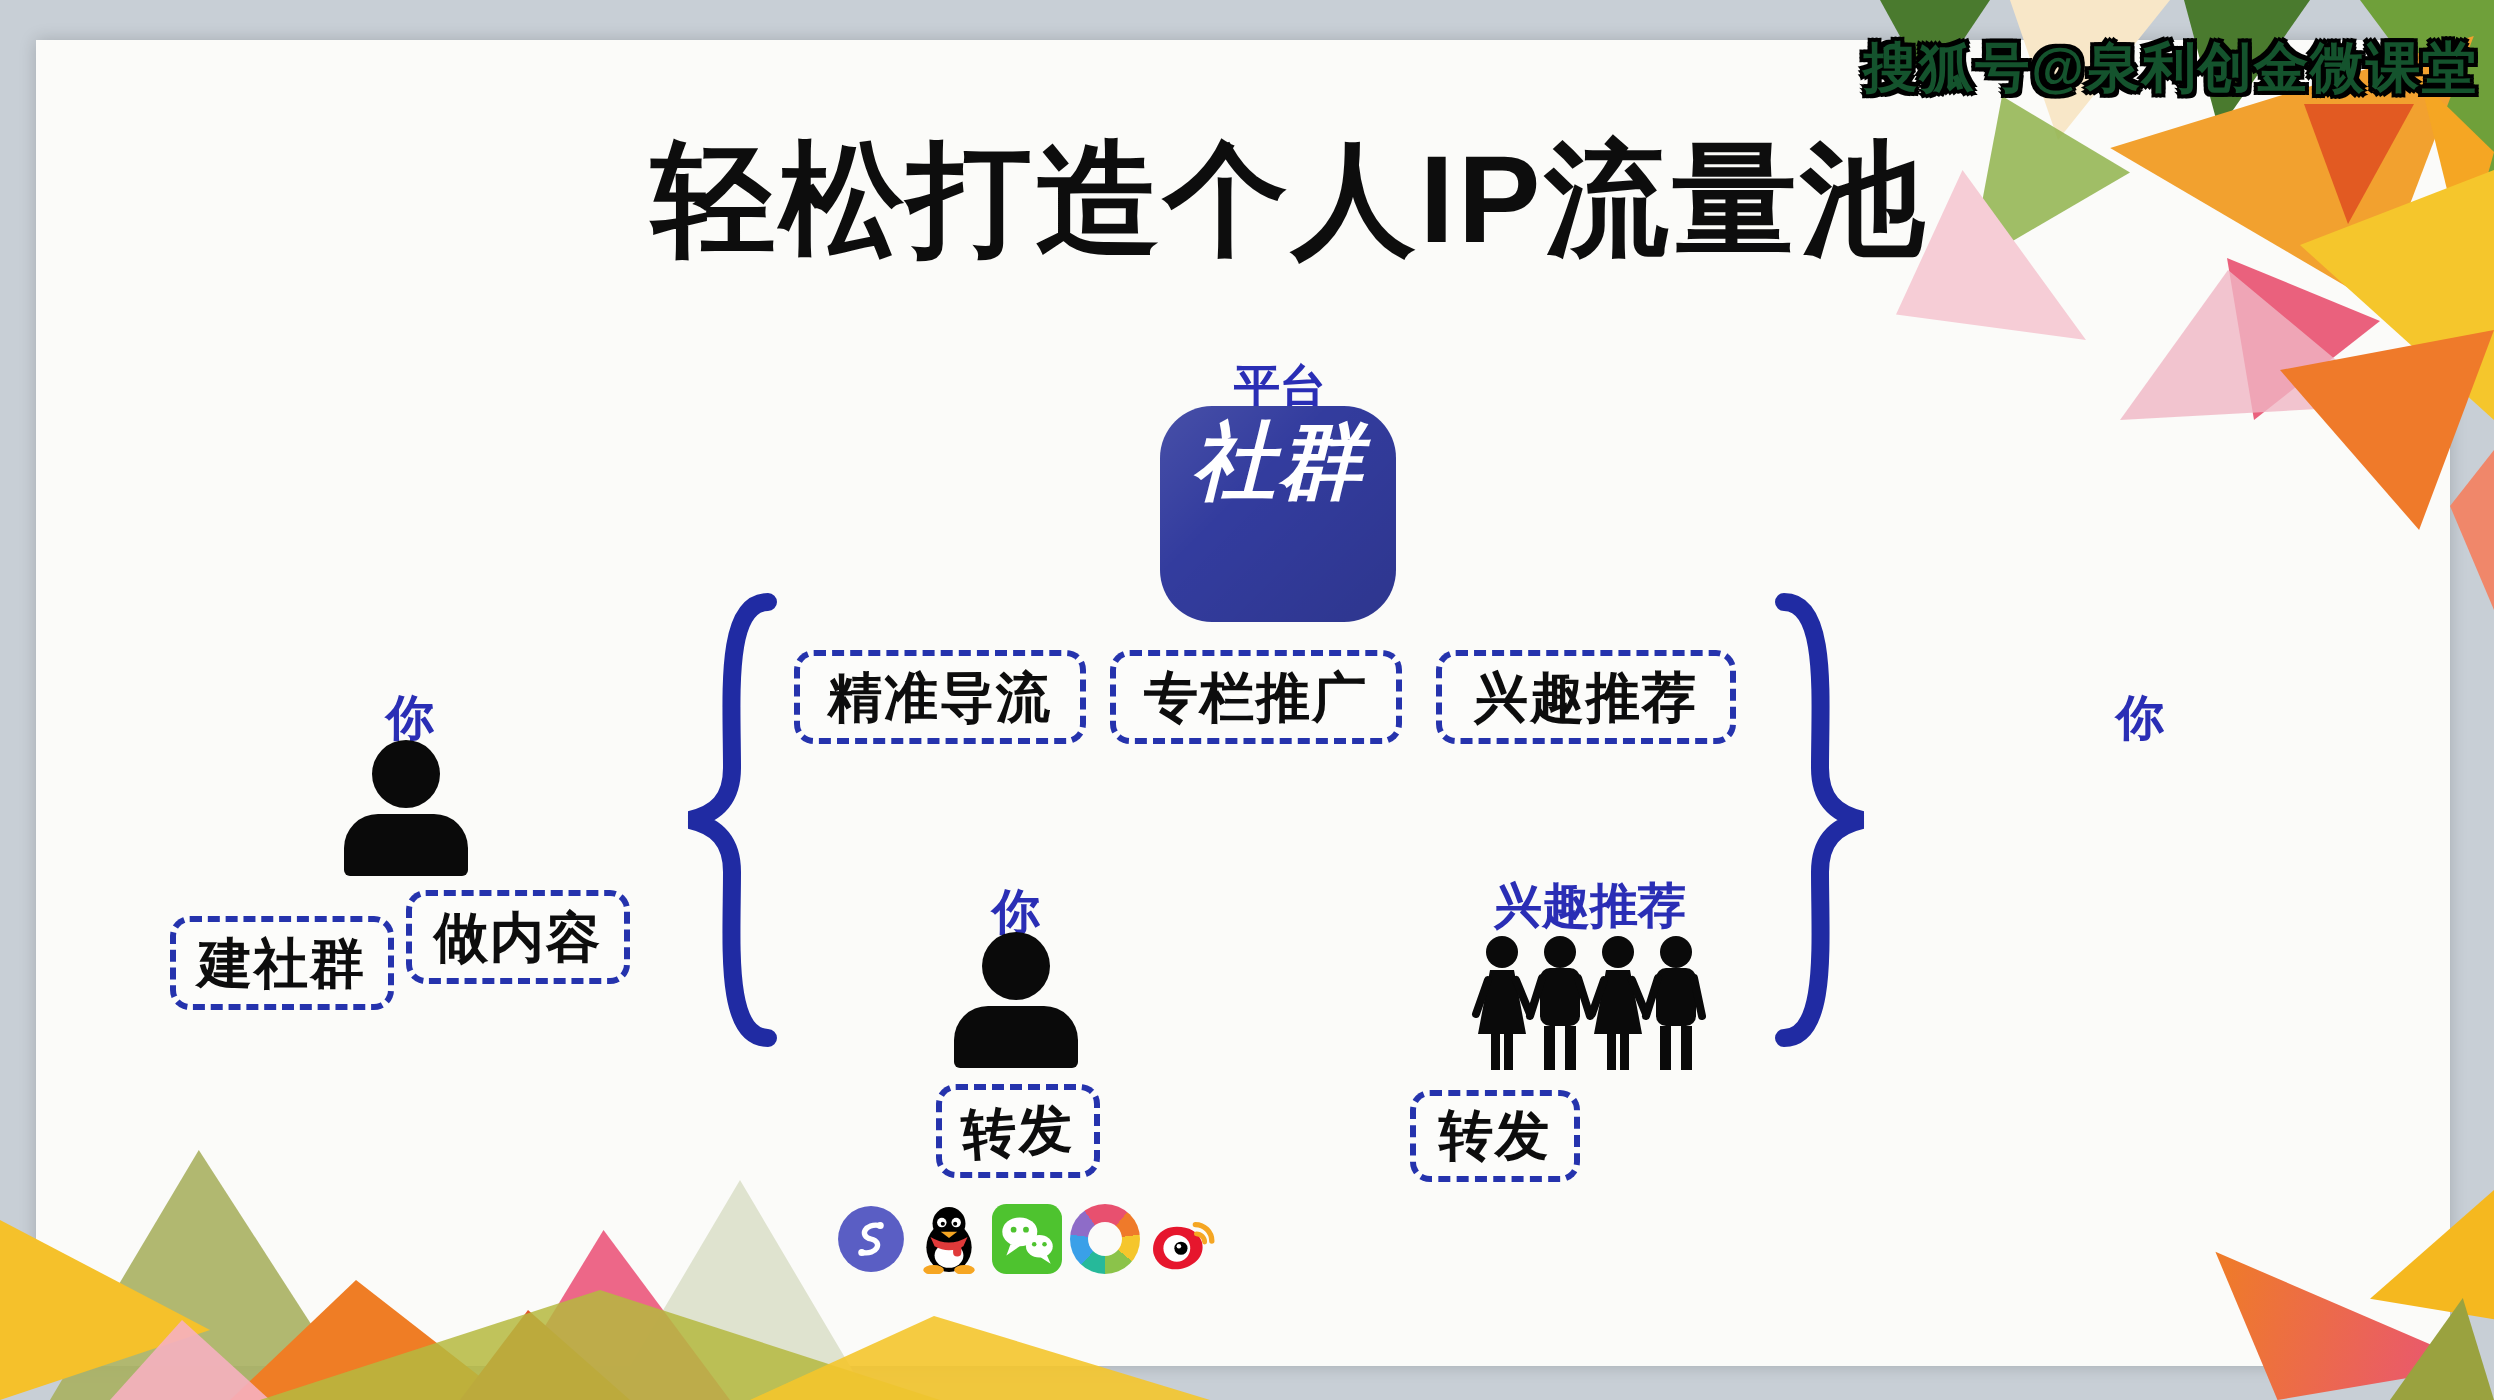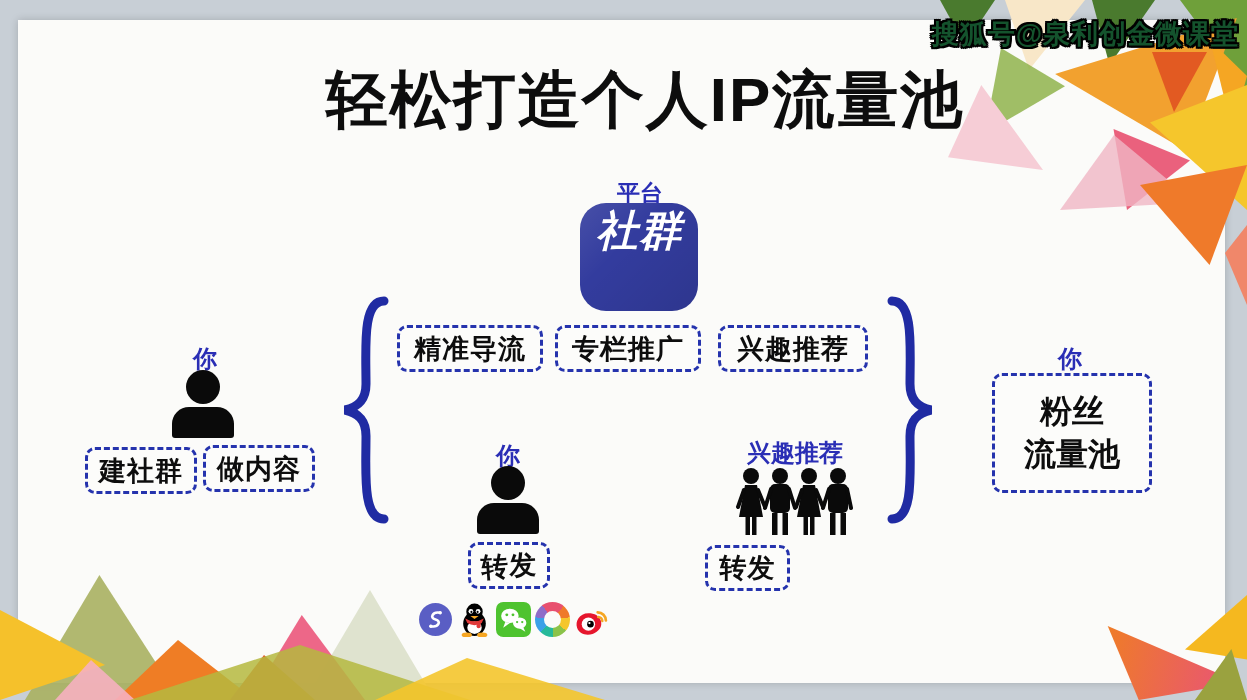--- a/index.html
+++ b/index.html
@@ -111,21 +111,21 @@
   </svg>
   <svg class="brace-svg" style="left:886px;top:296px;" width="58" height="228" viewBox="0 0 58 228">
     <path d="M6,5 C28,5 24,52 24,88 C24,104 32,111 45,114 C32,117 24,124 24,140 C24,176 28,223 6,223" fill="none" stroke="#202ba3" stroke-width="9" stroke-linecap="round"></path>
   </svg>
 
   <div class="blue-label" style="left:155px;top:343px;width:100px;">你</div>
   <div class="person" style="left:172px;top:370px;">
     <div class="head"></div>
       <div class="torso"></div>
   </div>
-  <div class="dash-box ch" style="left:85px;top:447px;width:112px;height:47px;">
+  <div class="dash-box ch" style="left:85px;top:458px;width:112px;height:47px;">
     <span>建社群</span>
     </div>
   <div class="dash-box ch" style="left:203px;top:445px;width:112px;height:47px;align-items:center;">
     <span>做内容</span>
     </div>
 
   <div class="blue-label" style="left:458px;top:440px;width:100px;">你</div>
   <div class="person" style="left:477px;top:466px;">
     <div class="head"></div>
       <div class="torso"></div>
@@ -165,24 +165,20 @@
       <rect x="105.5" y="46" width="5.5" height="22" stroke="none"></rect>
       <line x1="94" y1="22" x2="88" y2="41" stroke-width="4" stroke-linecap="round"></line>
       <line x1="112" y1="22" x2="116" y2="41" stroke-width="4" stroke-linecap="round"></line>
     </g>
   </svg>
   <div class="dash-box ch" style="left:705px;top:545px;width:85px;height:46px;">
     <span>转发</span>
     </div>
 
   <div class="blue-label" style="left:1020px;top:343px;width:100px;">你</div>
-  <div class="dash-box" style="left:992px;top:373px;width:160px;height:120px;flex-direction:column;font-size:32px;line-height:1.35;">
-    <span>粉丝</span>
-    <span>流量池</span>
-  </div>
 
   <div class="social-row">
     <svg class="sicon" viewBox="0 0 34 34">
       <circle cx="17" cy="17" r="16" fill="#5a5ec4"></circle>
       <path d="M21.5,10.5 c-7.5,-1.5 -10.5,5.2 -4.5,6.5 c6,1.3 3,8 -4.5,6.5" fill="none" stroke="#fff" stroke-width="2.6" stroke-linecap="round"></path>
       <circle cx="21.5" cy="10.5" r="1.7" fill="#fff"></circle>
       <circle cx="12.5" cy="23.5" r="1.7" fill="#fff"></circle>
     </svg>
     <svg class="sicon" viewBox="0 0 34 34">
       <ellipse cx="17" cy="21" rx="11" ry="12" fill="#000"></ellipse>

